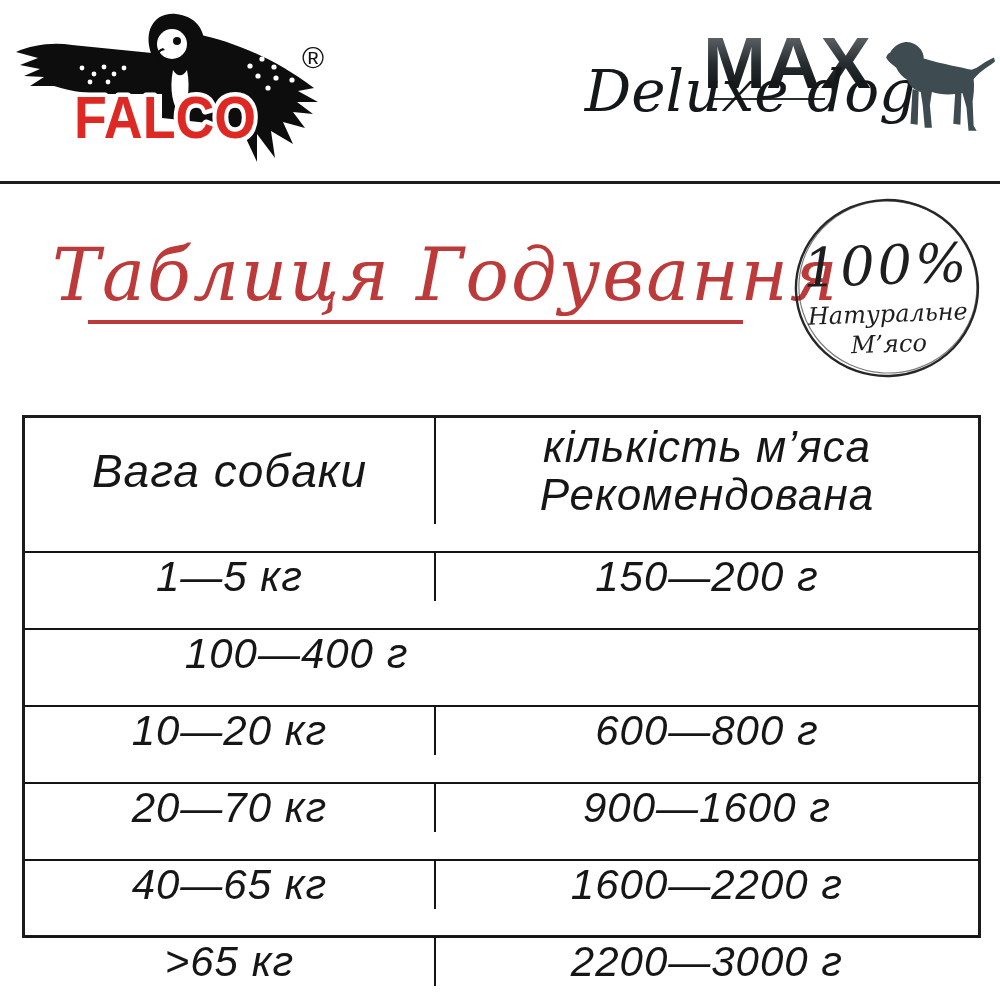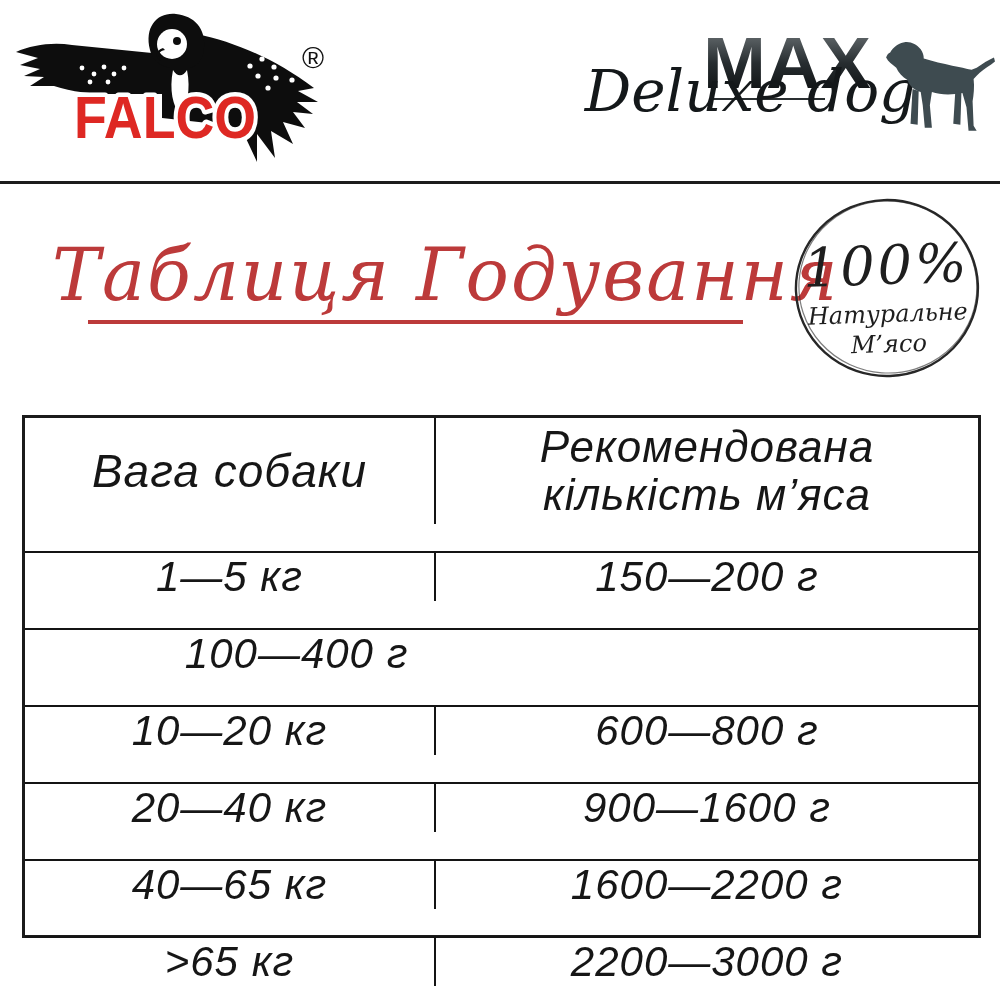--- a/index.html
+++ b/index.html
@@ -124,37 +124,37 @@
     <ellipse cx="97" cy="91" rx="89" ry="86" fill="none" stroke="#272727" stroke-width="1.2" opacity="0.6" transform="rotate(6 97 91)"></ellipse>
     <text x="96" y="88" text-anchor="middle" font-size="54" letter-spacing="3">100%</text>
     <text x="96" y="126" text-anchor="middle" font-size="24">Натуральне</text>
     <text x="96" y="156" text-anchor="middle" font-size="24">М’ясо</text>
   </svg>
 
   <div class="feed-table">
     <div class="trow thead">
       <div class="tcell c1">Вага собаки</div>
       <div class="tcell c2">
+        <div>кількість м’яса</div>
         <div>Рекомендована</div>
-        <div>кількість м’яса</div>
       </div>
     </div>
     <div class="trow tdata">
       <div class="tcell c1">1—5 кг</div>
       <div class="tcell c2">150—200 г</div>
     </div>
     <div class="trow tdata">
       <div class="tcell c2">100—400 г</div>
     </div>
     <div class="trow tdata">
       <div class="tcell c1">10—20 кг</div>
       <div class="tcell c2">600—800 г</div>
     </div>
     <div class="trow tdata">
-      <div class="tcell c1">20—40 кг</div>
+      <div class="tcell c1">20—70 кг</div>
       <div class="tcell c2">900—1600 г</div>
     </div>
     <div class="trow tdata">
       <div class="tcell c1">40—65 кг</div>
       <div class="tcell c2">1600—2200 г</div>
     </div>
     <div class="trow tdata">
       <div class="tcell c1">&gt;65 кг</div>
       <div class="tcell c2">2200—3000 г</div>
     </div>

